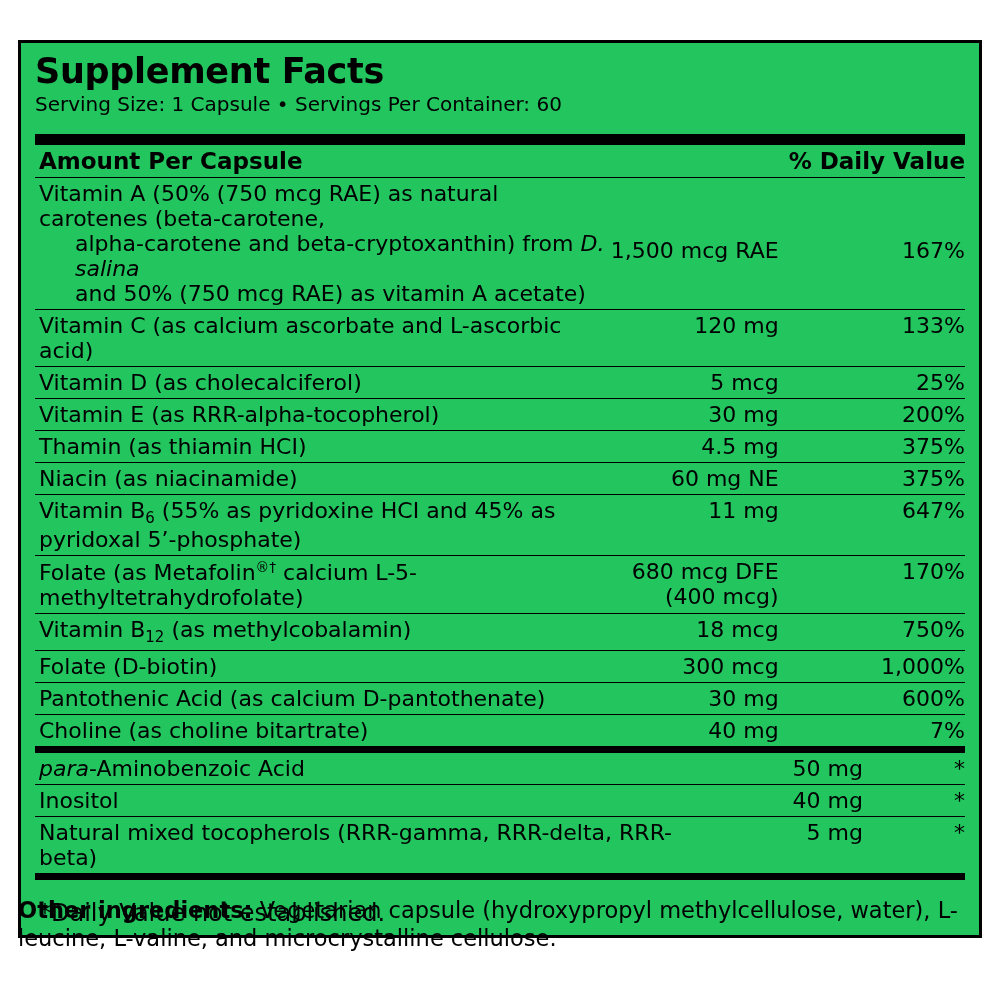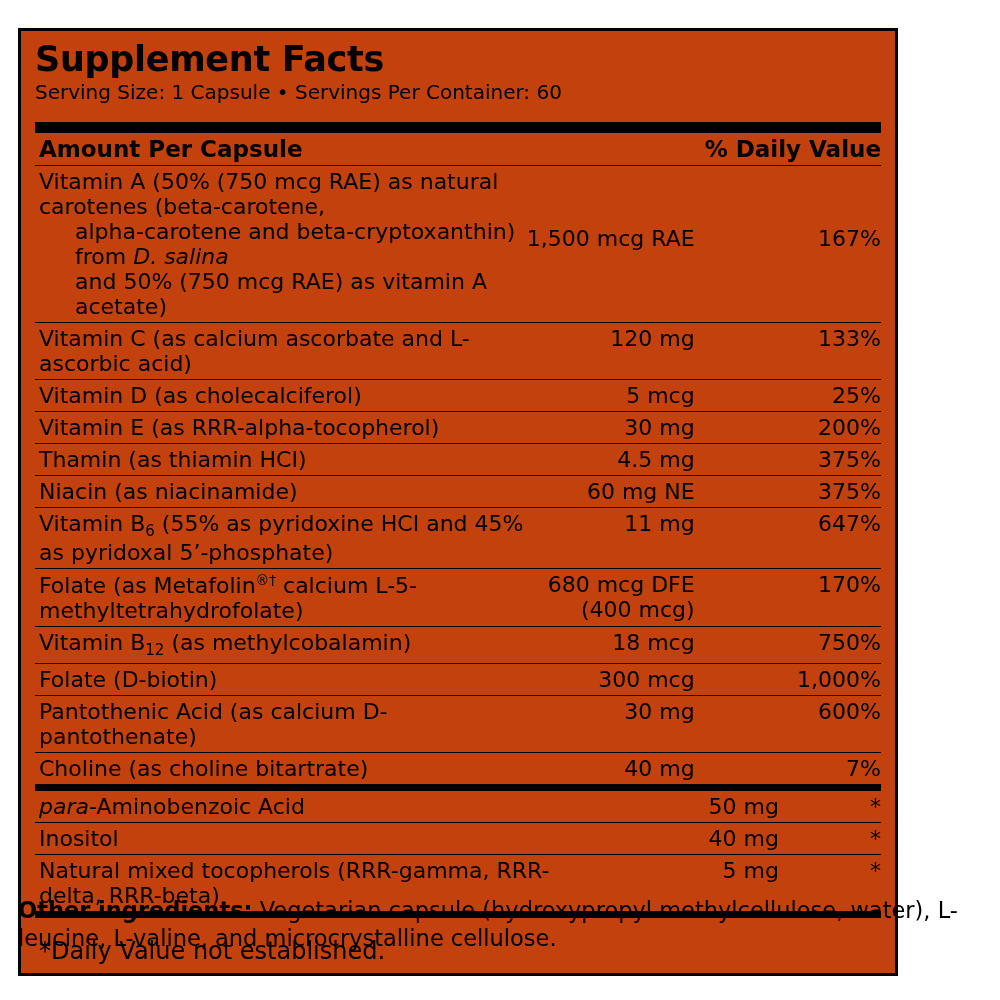--- a/index.html
+++ b/index.html
@@ -12,26 +12,26 @@
     height: 1000px;
     font-family: "DejaVu Sans", sans-serif;
     color: #000000;
     position: relative;
     overflow: hidden;
   }
 
   .panel {
     position: absolute;
     left: 18px;
-    top: 28px;
-    width: 880px;
+    top: 40px;
+    width: 964px;
     box-sizing: border-box;
     border: 3px solid #000;
     padding: 10px 14px 6px 14px;
-    background: #c2410c;
+    background: #22c55e;
   }
 
   .title {
     font-size: 35px;
     font-weight: bold;
     letter-spacing: -0.3px;
     line-height: 1.05;
     margin: 0 0 2px 0;
   }
 

